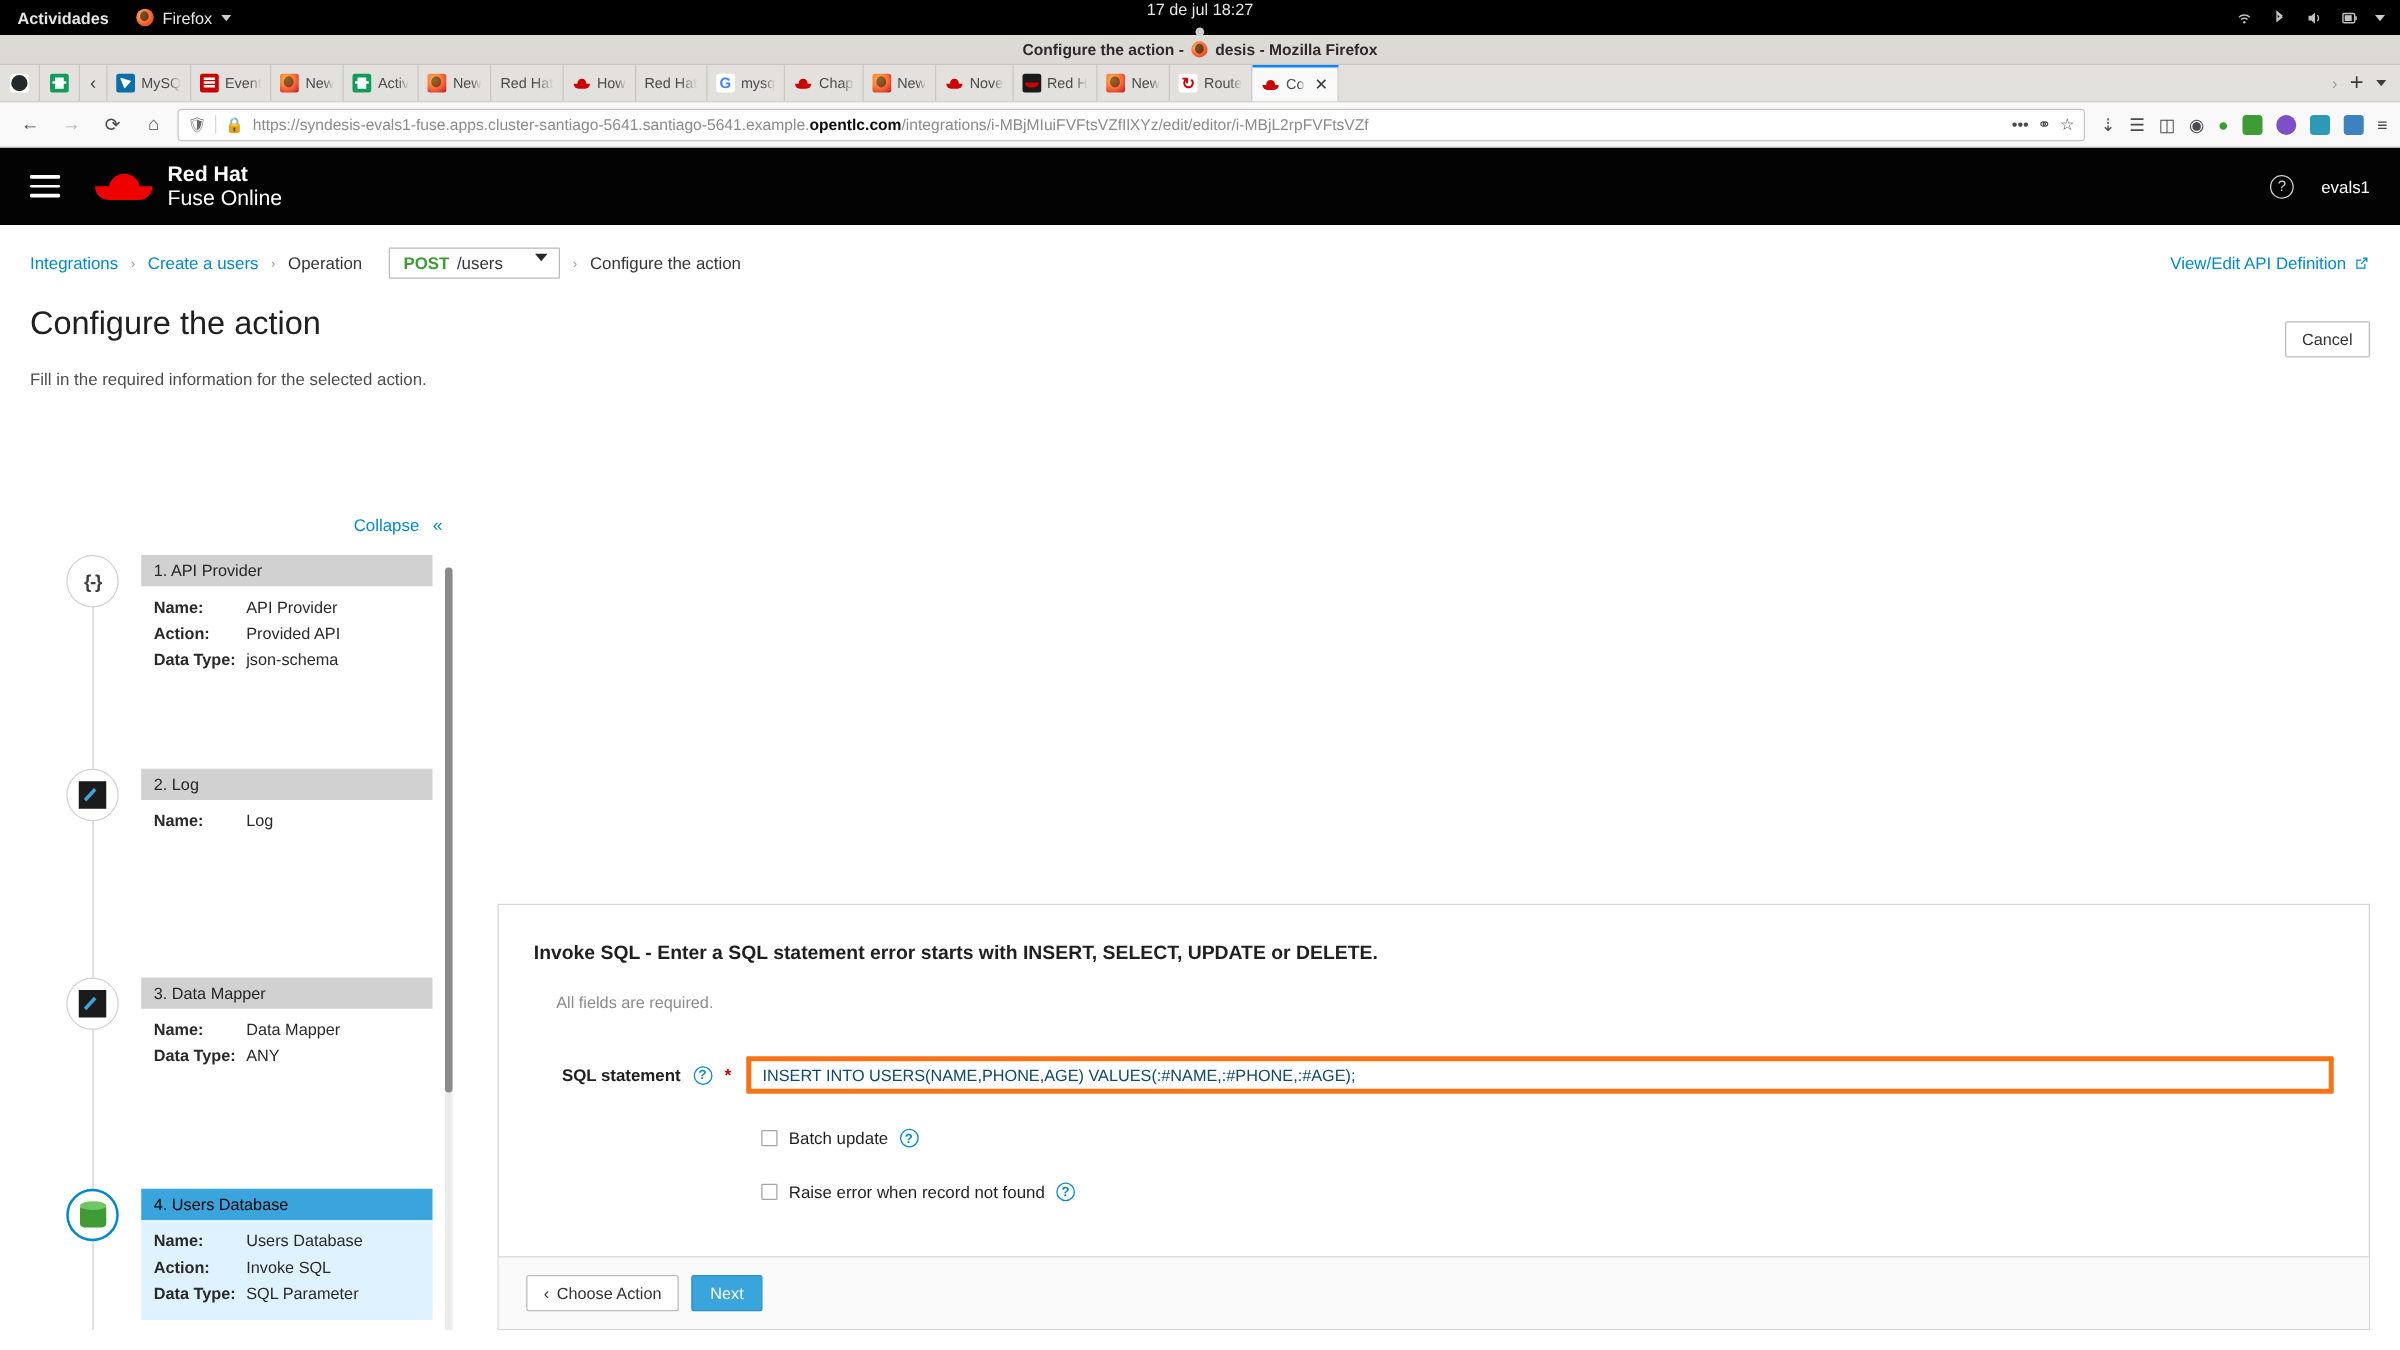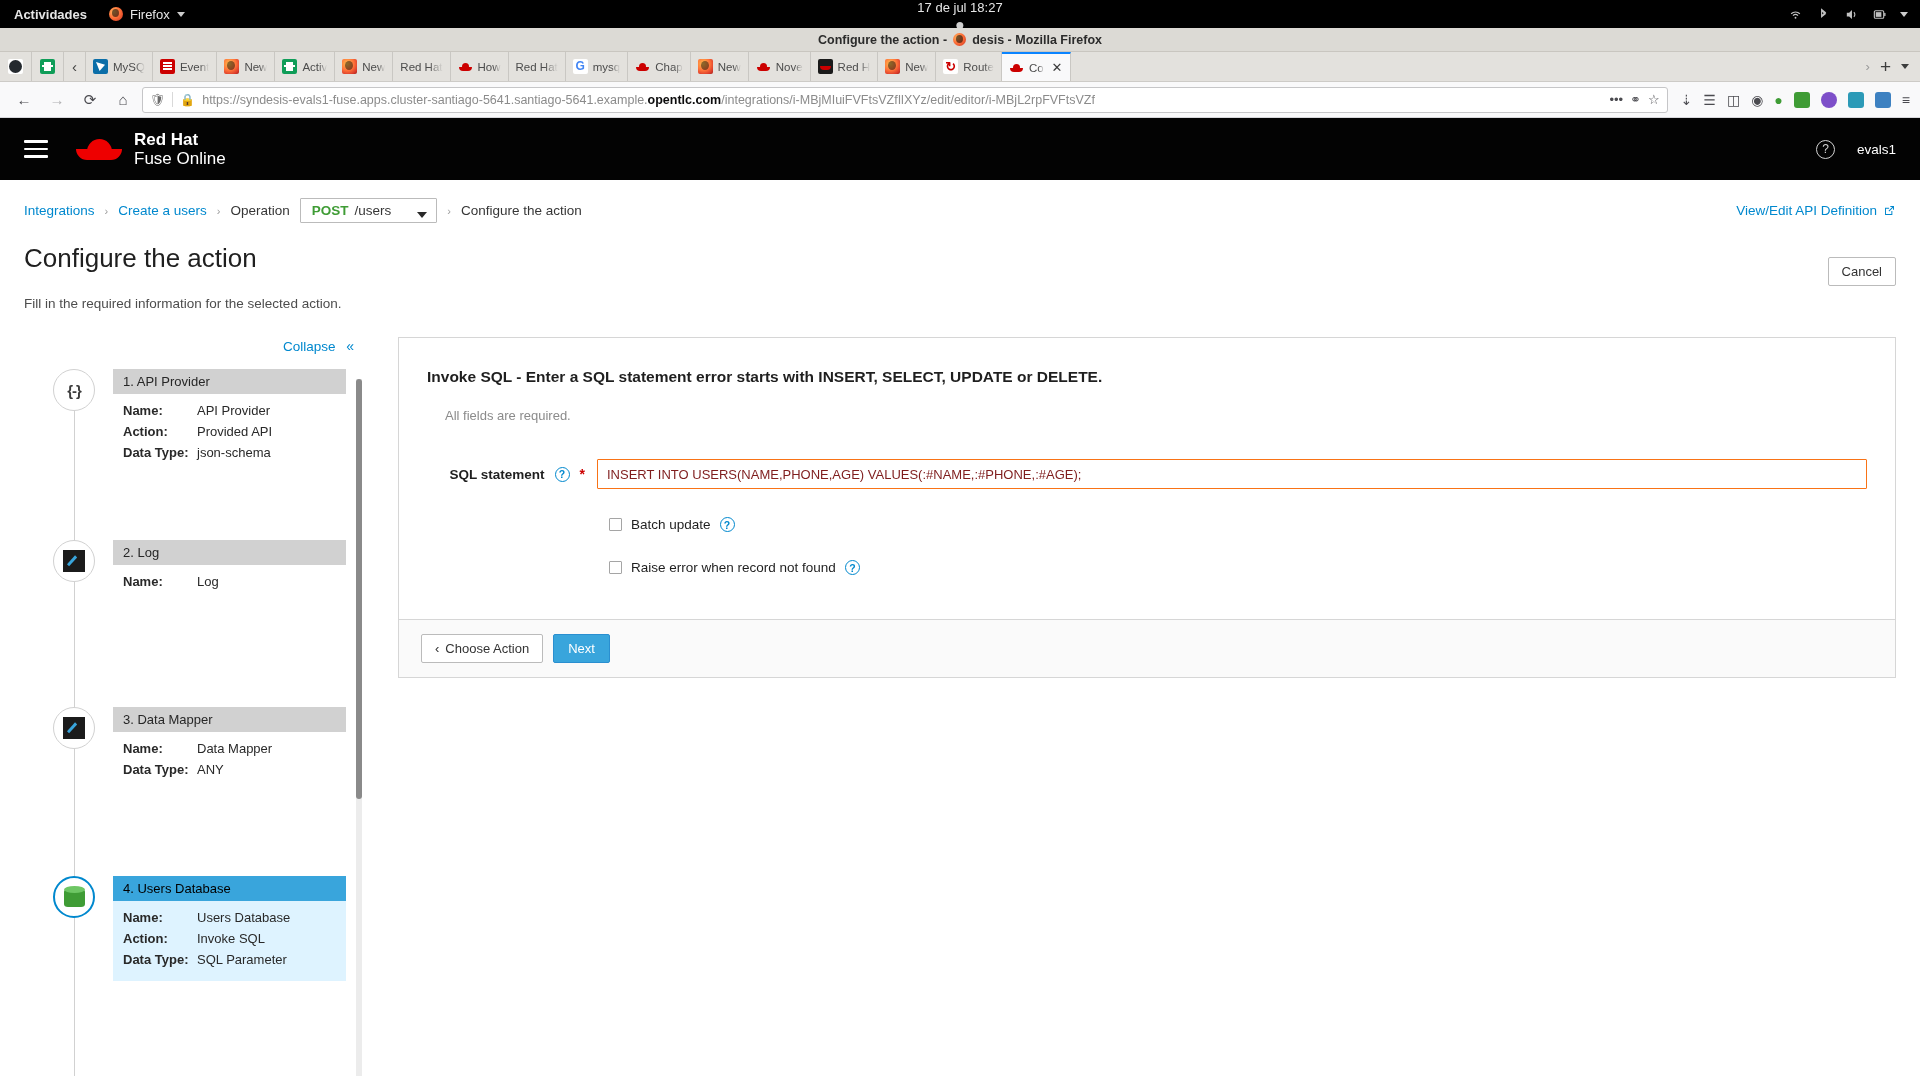--- a/index.html
+++ b/index.html
@@ -166,40 +166,40 @@
   .help-circle {
     width: 19px; height: 19px; border: 1.6px solid #d2d2d2; border-radius: 50%;
     display: flex; align-items: center; justify-content: center; font-size: 12px; color: #d2d2d2;
   }
 
   
   .crumbbar { display: flex; align-items: center; padding: 18px 24px 0; font-size: 13.5px; color: #363636; }
   .crumb-link { color: #0088ce; }
   .crumb-sep { color: #9c9c9c; margin: 0 10px; font-size: 11px; }
   .op-select {
-    display: flex; align-items: flex-end; gap: 26px; margin-left: 10px;
+    display: flex; align-items: flex-start; gap: 26px; margin-left: 21px;
     border: 1px solid #bbb; background: #fff; padding: 4px 9px 4px 11px;
     font-size: 13.5px; color: #363636; border-radius: 1px;
   }
   .op-select .verb { color: #3f9c35; font-weight: bold; }
   .op-select .cvd { width: 0; height: 0; border-left: 5px solid transparent;
     border-right: 5px solid transparent; border-top: 6px solid #292929; }
   .crumb-right { margin-left: auto; color: #0088ce; font-size: 13.5px; display: flex; align-items: center; gap: 6px; }
 
   
   .titlebar-row { display: flex; align-items: flex-start; padding: 20px 24px 0; }
   .page-title { font-size: 26px; font-weight: normal; color: #1f1f1f; }
   .page-sub { font-size: 13.5px; color: #4d4d4d; padding: 10px 24px 0; }
   .cancel-btn {
     margin-left: auto; border: 1px solid #bbb; background: #fff; color: #333;
     font-size: 13px; padding: 6px 13px; border-radius: 2px; margin-top: 14px;
   }
 
   
-  .split { flex: 1; display: flex; padding: 26px 24px 4px; gap: 0; min-height: 0; }
+  .split { flex: 1; display: flex; padding: 26px 24px 16px; gap: 0; min-height: 0; align-items: flex-end; }
 
   
   .sidebar { width: 340px; flex: 0 0 340px; display: flex; flex-direction: column; }
   .collapse-row { text-align: right; padding-right: 10px; }
   .collapse-link { color: #0088ce; font-size: 13.5px; }
   .collapse-chev { font-size: 14px; margin-left: 7px; }
   .steps-wrap { position: relative; flex: 1; margin-top: 14px; overflow: hidden; }
   .rail { position: absolute; left: 50px; top: 24px; bottom: 0; width: 1px; background: #d1d1d1; }
   .step { display: flex; align-items: flex-start; position: relative; margin-bottom: 8px; }
   .step-icon {
@@ -255,22 +255,22 @@
     font-size: 13.5px; font-weight: bold; color: #1f1f1f;
     display: flex; align-items: center; justify-content: flex-end; gap: 10px;
   }
   .qmark {
     width: 15px; height: 15px; border: 1.4px solid #0088ce; border-radius: 50%;
     color: #0088ce; font-size: 10.5px; display: inline-flex;
     align-items: center; justify-content: center; font-weight: bold;
   }
   .req-star { color: #cc0000; font-size: 14px; }
   .text-input {
-    flex: 1; height: 30px; border: 1px solid #f97316; background: #fff;
-    padding: 0 9px; font-size: 13px; color: #7f1d1d; border-radius: 1px;
+    flex: 1; height: 30px; border: 4px solid #f97316; background: #fff;
+    padding: 0 9px; font-size: 13px; color: #0c4a6e; border-radius: 1px;
     font-family: "Liberation Sans", sans-serif;
   }
   .check-row { display: flex; align-items: center; gap: 9px; margin: 28px 0 0 182px; font-size: 13.5px; color: #1f1f1f; }
   .chk { width: 13px; height: 13px; border: 1px solid #a5a5a5; background: #fff; border-radius: 1px; }
   .card-footer {
     border-top: 1px solid #d6d6d6; background: #fafafa; padding: 14px 22px;
     display: flex; gap: 10px; margin-top: 34px;
   }
   .btn-plain {
     border: 1px solid #bbb; background: #fff; color: #333; font-size: 13px;

